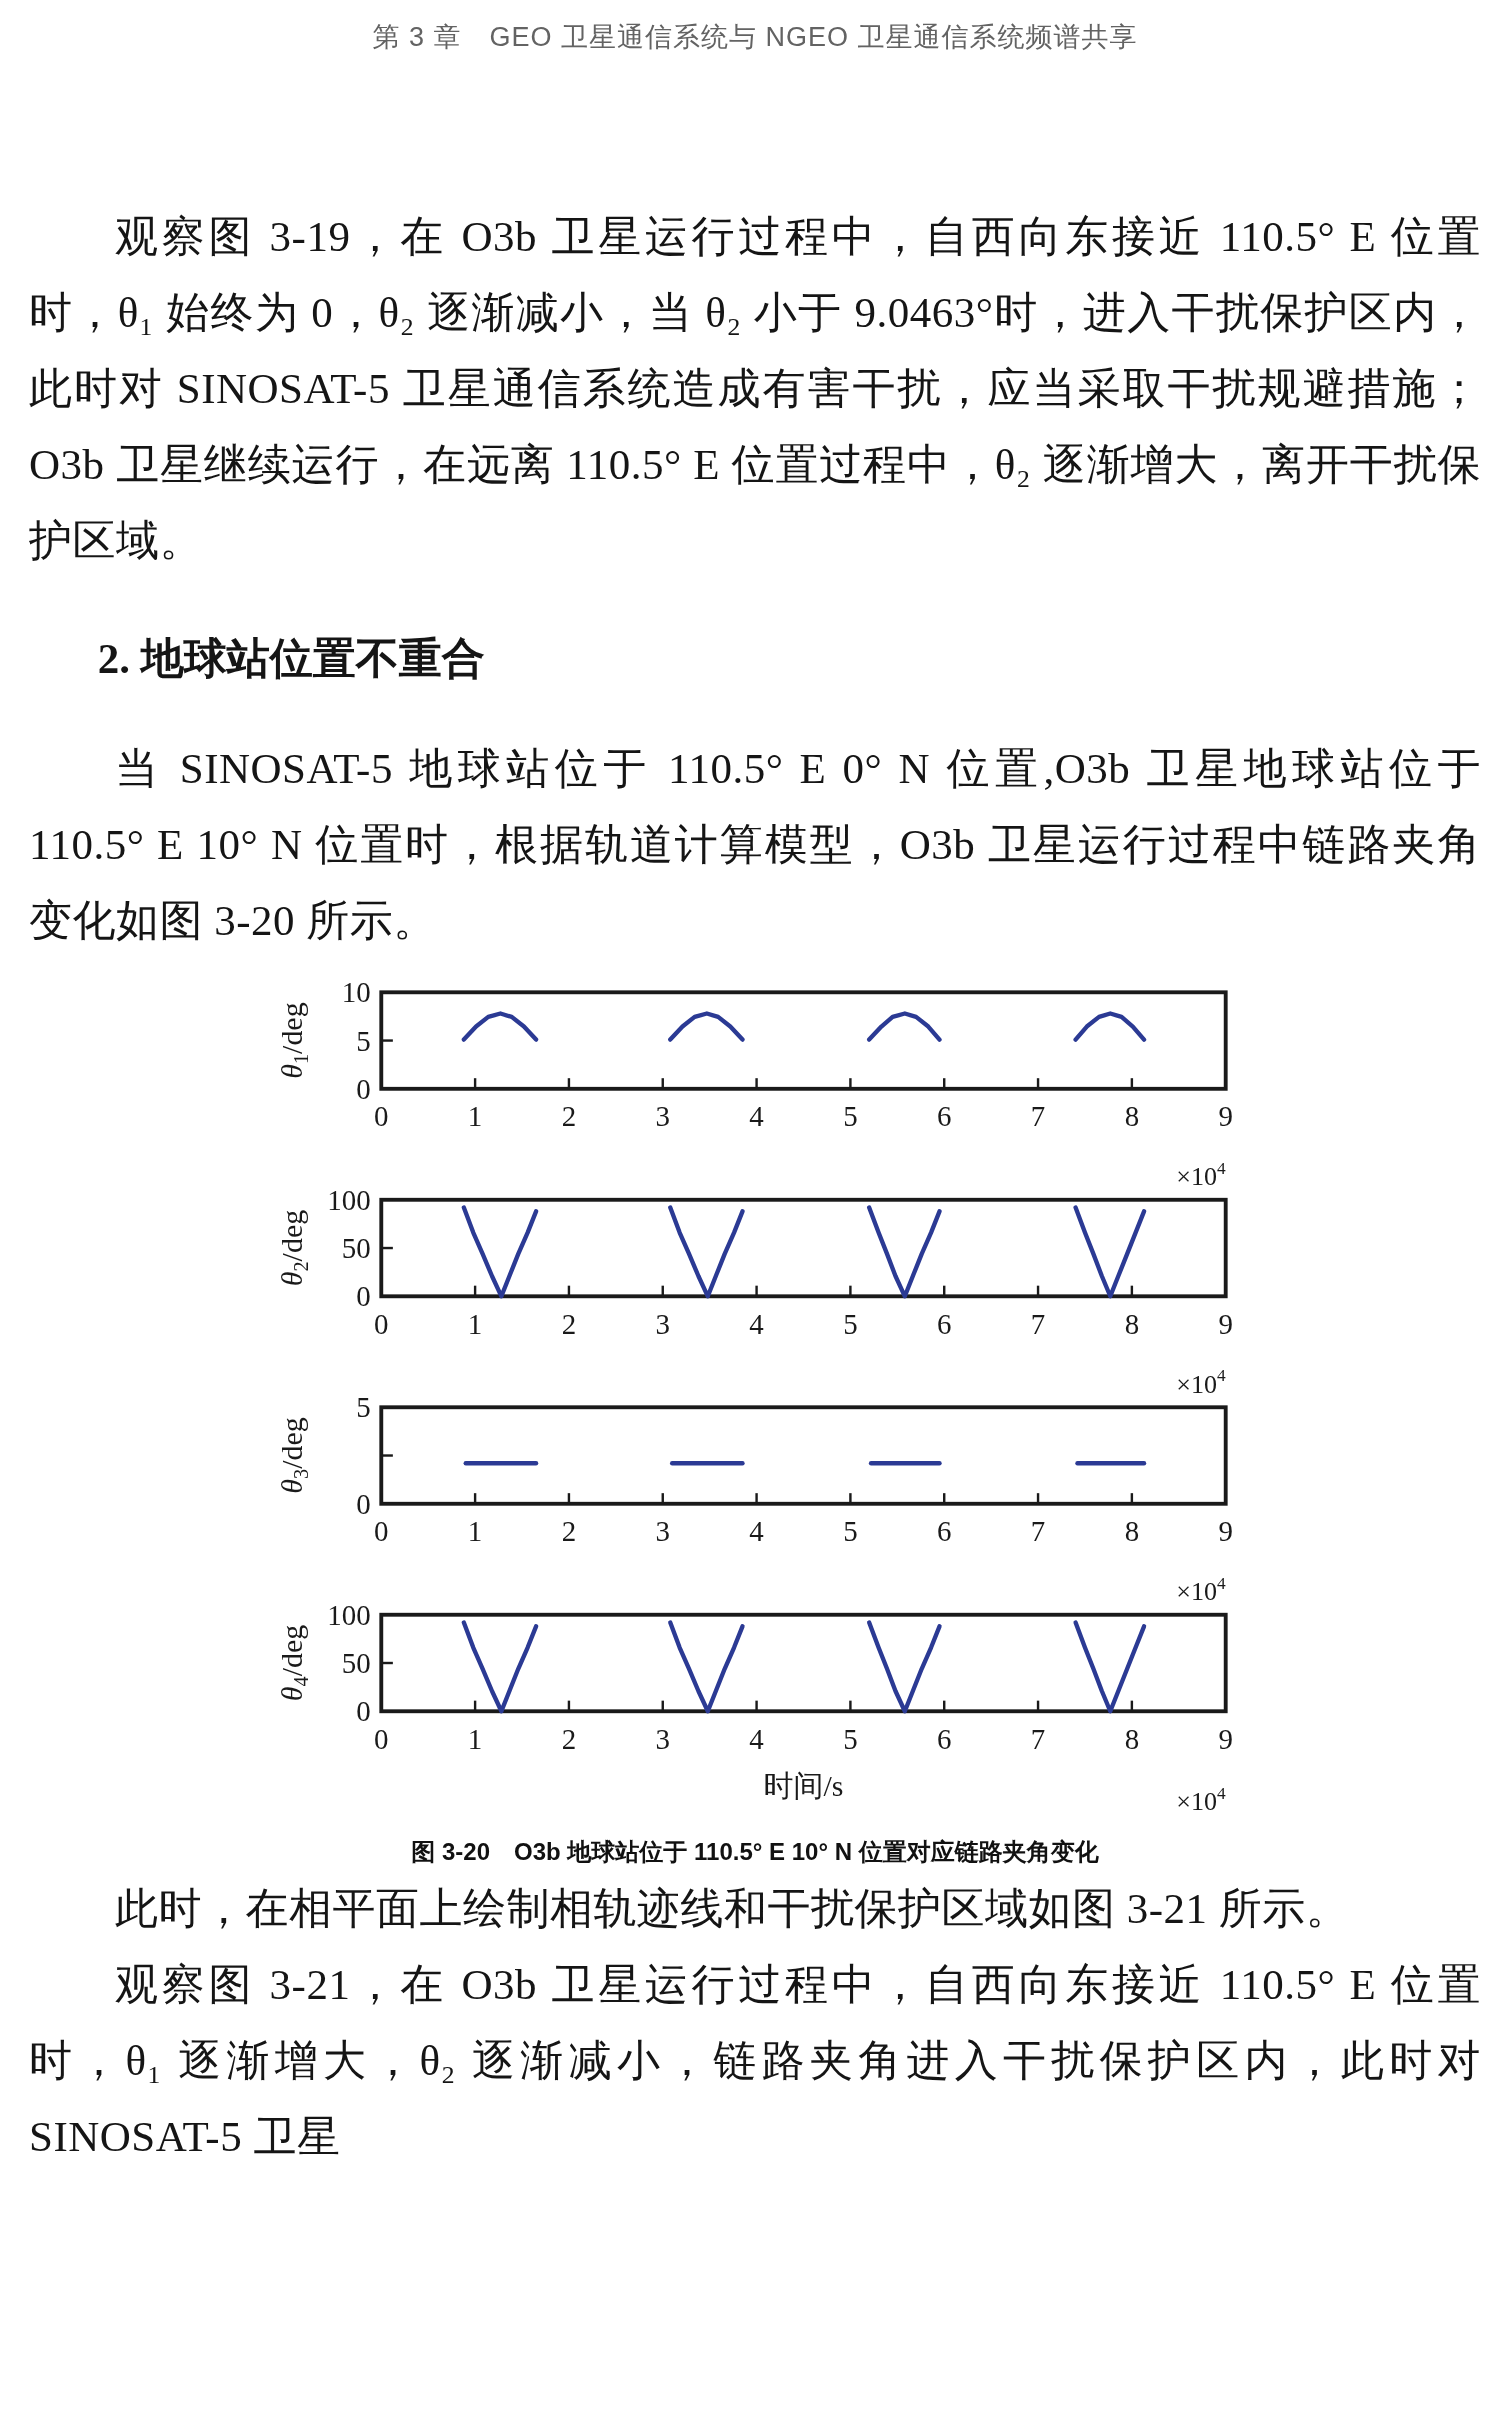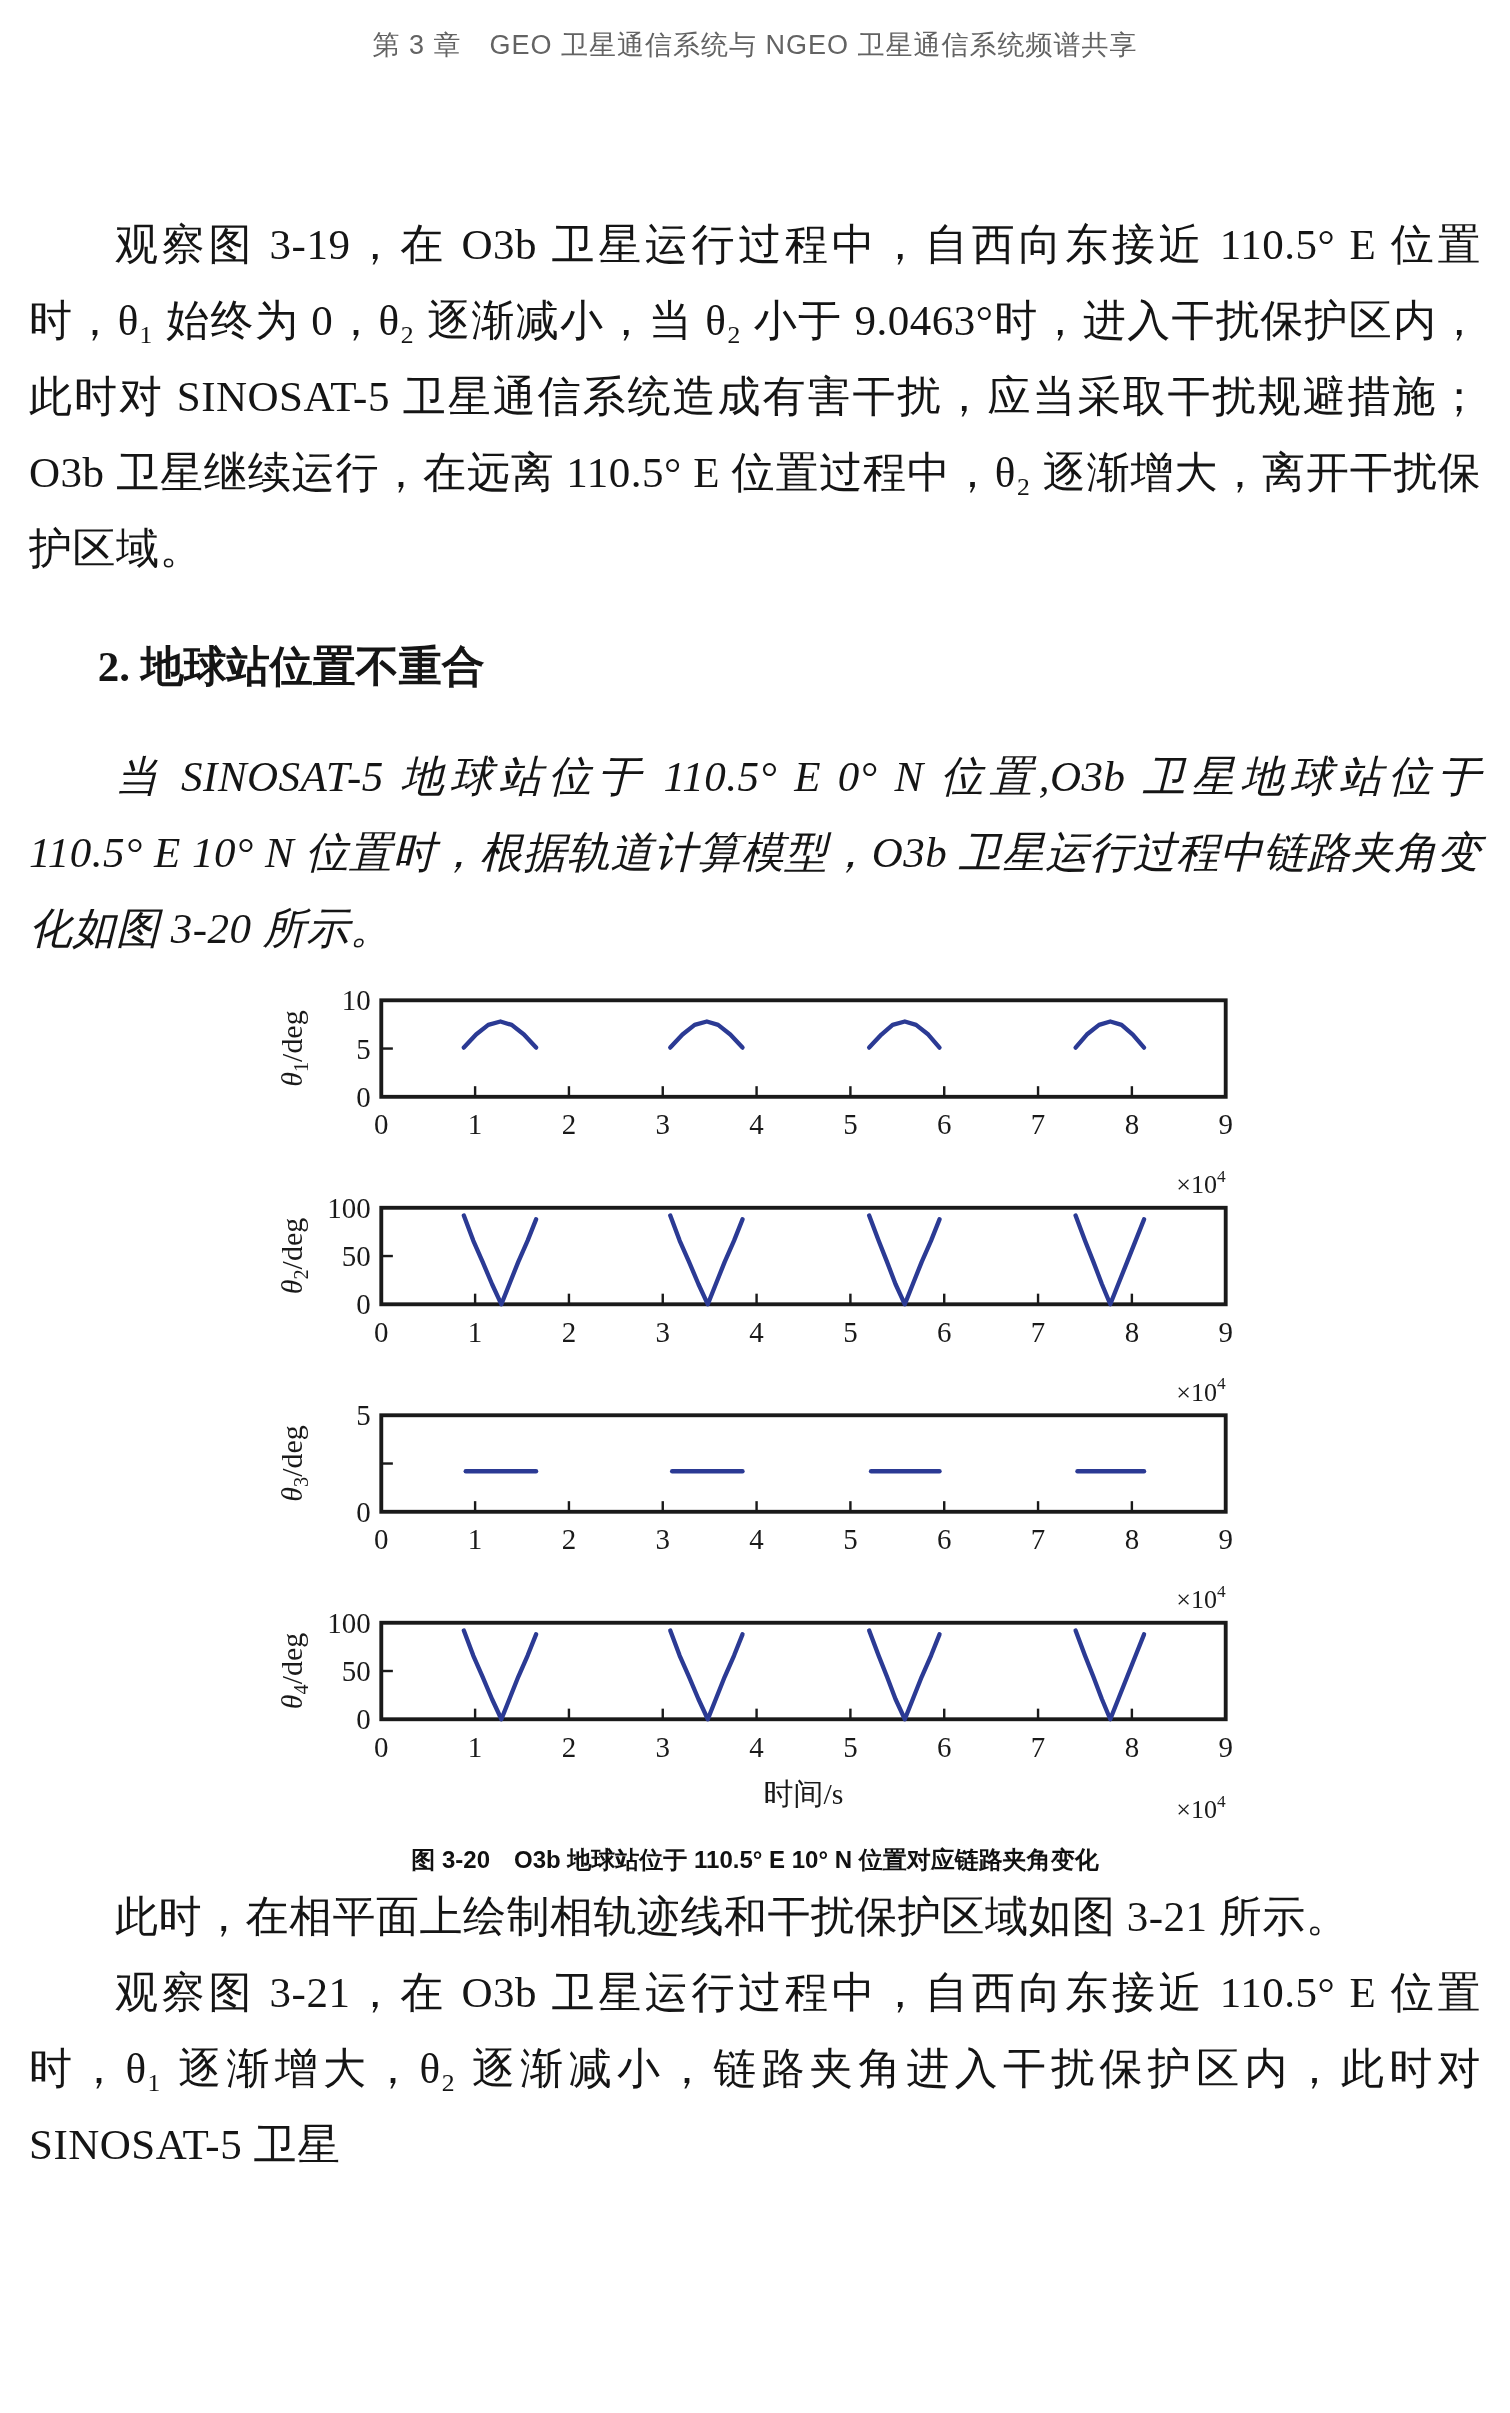--- a/index.html
+++ b/index.html
@@ -7,21 +7,21 @@
     position:relative;
     width:1510px;height:2522px;
     background:#ffffff;
     box-sizing:border-box;
     padding:0 29px;
     font-family:"Liberation Serif","DejaVu Serif",serif;
     color:#151515;
     overflow:hidden;
   }
   .running-header{
-    margin:0;padding-top:28px;
+    margin:0;padding-top:20px;
     text-align:center;
     font-family:"Liberation Sans","DejaVu Sans",sans-serif;
     font-size:27px;line-height:34px;
     letter-spacing:1px;
     color:#636363;
     font-weight:400;
   }
   .body-par{
     margin:0;
     font-size:43px;
@@ -30,21 +30,21 @@
     text-indent:2em;
     letter-spacing:0.5px;
   }
   #p1{margin-top:145px;}
   .section-heading{
     margin:42px 0 0 0;
     font-size:43px;line-height:76px;
     text-indent:1.6em;
     font-weight:700;
   }
-  #p2{margin-top:34px;font-style:italic;}
+  #p2{margin-top:34px;}
   .figure-block{margin-top:13.5px;}
   .figure-block svg{display:block;}
   .figure-caption{
     margin:17.4px 0 0 0;
     text-align:center;
     font-family:"Liberation Sans","DejaVu Sans",sans-serif;
     font-weight:700;
     font-size:24px;line-height:39px;
     color:#111;
   }

